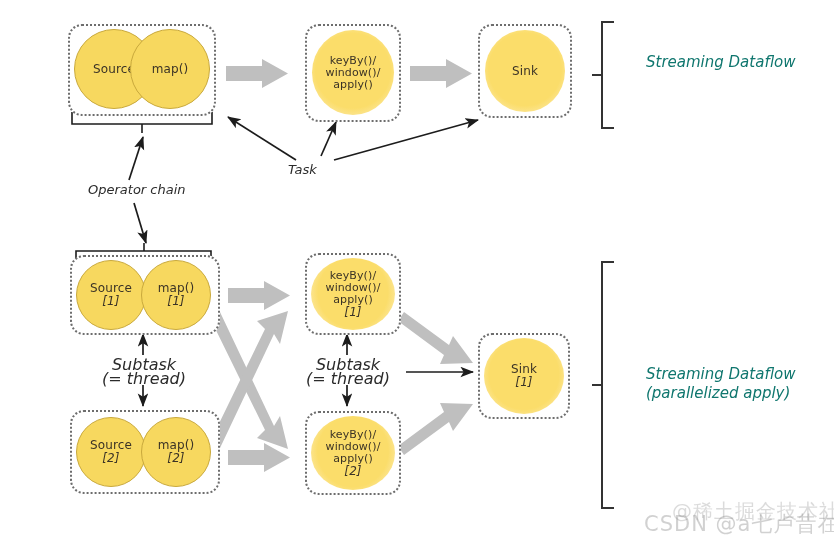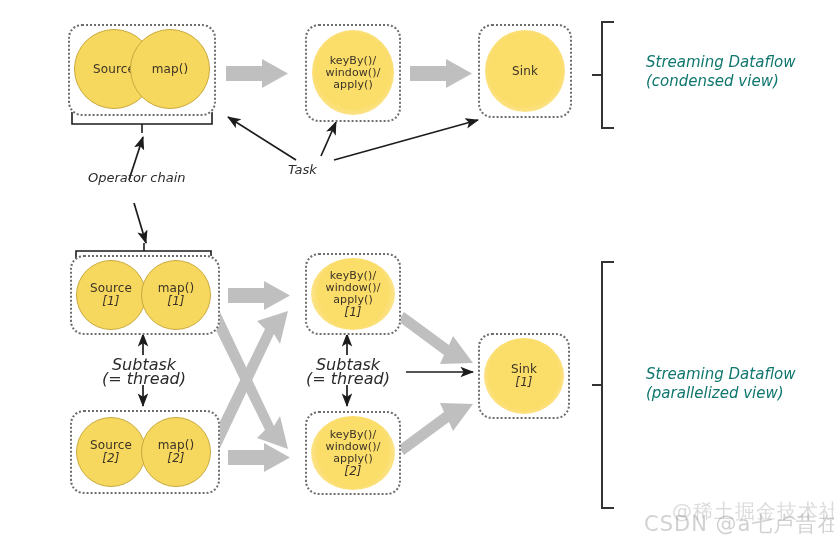--- a/index.html
+++ b/index.html
@@ -218,30 +218,29 @@
       <span>apply()</span>
     </span>
   </div>
 
   <div class="opbox" style="left:478px; top:24px; width:94px; height:94px;">
   </div>
   <div class="circle soft" style="left:485px; top:30px; width:80px; height:82px;">
     <span class="ctext">Sink</span>
   </div>
 
-  <div class="anno" style="left:88px; top:170px;text-align:right;">
+  <div class="anno" style="left:88px; top:182px;text-align:right;">
     <span>Operator chain</span>
   </div>
   <div class="anno" style="left:288px; top:162px;">
     <span>Task</span>
   </div>
 
   <div class="viewlabel" style="left:646px; top:53px;">
     <span>Streaming Dataflow</span><br>
-    <span>(condensed view)</span>
   </div>
 
   <div class="opbox" style="left:70px; top:255px; width:150px; height:80px;">
   </div>
   <div class="circle" style="left:76px; top:260px; width:70px; height:70px;">
     <span class="ctext">
       <span>Source</span>
       <span class="idx">[1]</span>
     </span>
   </div>
@@ -302,21 +301,21 @@
     <span>Subtask</span><br>
     <span>(= thread)</span>
   </div>
   <div class="anno sm" style="left:300px; top:358px; text-align:center; width:96px;">
     <span>Subtask</span><br>
     <span>(= thread)</span>
   </div>
 
   <div class="viewlabel" style="left:646px; top:365px;">
     <span>Streaming Dataflow</span><br>
-    <span>(parallelized view)</span>
+    <span>(parallelized apply)</span>
   </div>
 
   <div class="watermark w2" style="left:672px; top:498px;">
     <span>@稀土掘金技术社区</span>
   </div>
   <div class="watermark" style="left:644px; top:510px;">
     <span>CSDN @a七卢昔在线区</span>
   </div>
 
 </div>

